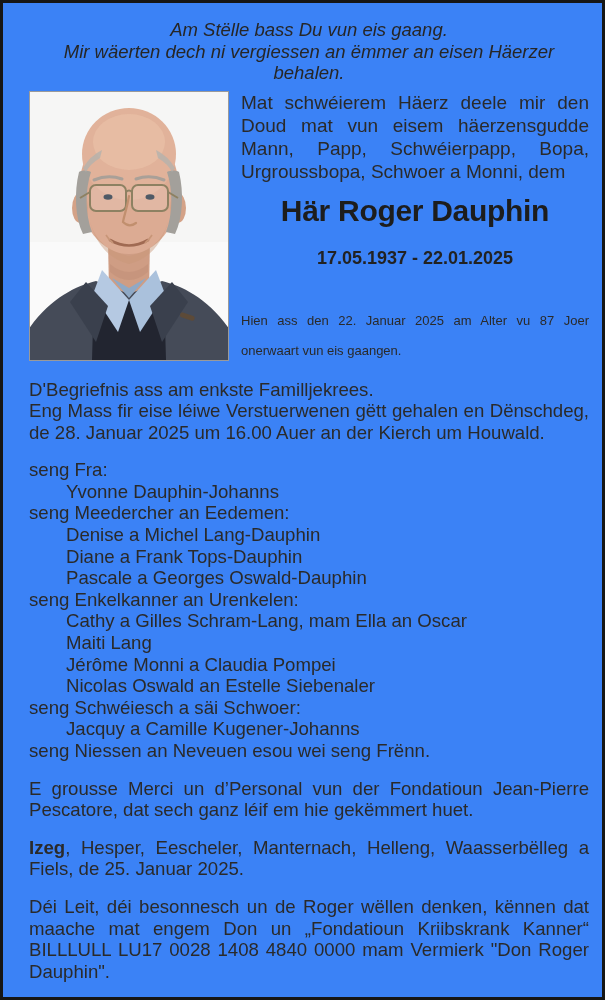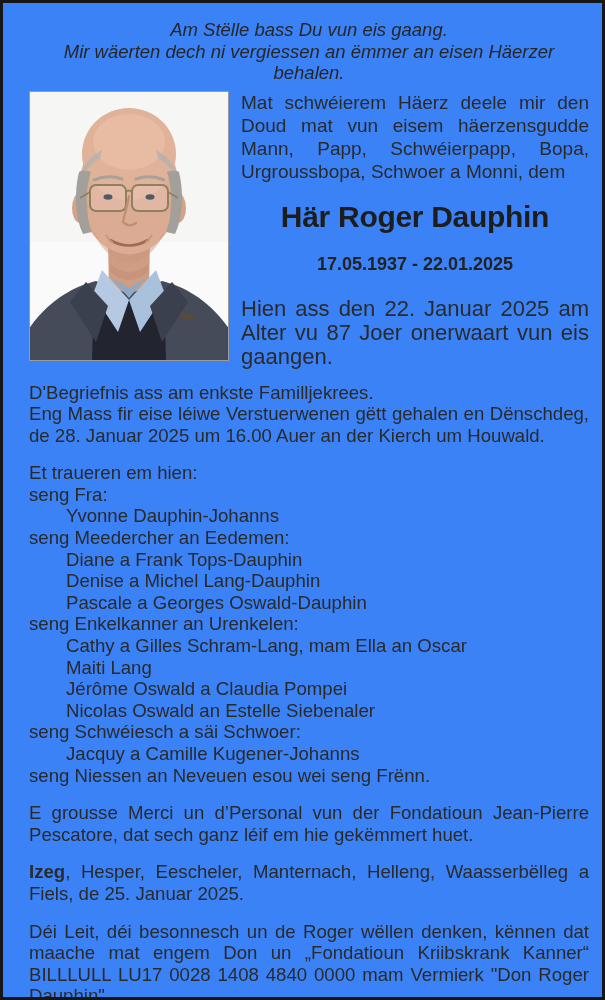--- a/index.html
+++ b/index.html
@@ -43,41 +43,41 @@
     line-height:23px;
   }
   .intro { text-align:justify; }
   .deceased-name {
     font-weight:bold;
     font-size:30px;
     line-height:33px;
     letter-spacing:-0.3px;
     text-align:center;
     color:#1d1d1d;
-    margin-top:17px;
+    margin-top:11px;
   }
   .deceased-dates {
     text-align:center;
     font-weight:bold;
     font-size:18px;
     line-height:21px;
     margin-top:21px;
     color:#222;
   }
   .deceased-spouse {
     text-align:center;
     font-size:17.5px;
     line-height:20px;
     color:#222;
   }
   .death-note {
     text-align:justify;
-    font-size:22px;
-    line-height:24px;
-    margin-top:22px;
+    font-size:13px;
+    line-height:30px;
+    margin-top:37px;
   }
   .body-text {
     margin-top:13px;
     font-size:18.6px;
     line-height:21.6px;
   }
   .para { margin:0 0 16px 0; }
   .para:last-child { margin-bottom:8px; }
   .justify { text-align:justify; }
   .indent { padding-left:37px; }
@@ -159,34 +159,33 @@
   </div>
 
   <div class="body-text">
 
     <div class="para">
       <div>D'Begriefnis ass am enkste Familljekrees.</div>
       <div class="justify">Eng Mass fir eise léiwe Verstuerwenen gëtt gehalen en Dënschdeg, de 28. Januar 2025 um 16.00 Auer an der Kierch um Houwald.</div>
     </div>
 
     <div class="para">
-      <div>Et traueren em hien:</div>
 
       <div>seng Fra:</div>
       <div class="indent">Yvonne Dauphin-Johanns</div>
 
       <div>seng Meedercher an Eedemen:</div>
+      <div class="indent">Denise a Michel Lang-Dauphin</div>
       <div class="indent">Diane a Frank Tops-Dauphin</div>
-      <div class="indent">Denise a Michel Lang-Dauphin</div>
       <div class="indent">Pascale a Georges Oswald-Dauphin</div>
 
       <div>seng Enkelkanner an Urenkelen:</div>
       <div class="indent">Cathy a Gilles Schram-Lang, mam Ella an Oscar</div>
       <div class="indent">Maiti Lang</div>
-      <div class="indent">Jérôme Oswald a Claudia Pompei</div>
+      <div class="indent">Jérôme Monni a Claudia Pompei</div>
       <div class="indent">Nicolas Oswald an Estelle Siebenaler</div>
 
       <div>seng Schwéiesch a säi Schwoer:</div>
       <div class="indent">Jacquy a Camille Kugener-Johanns</div>
 
       <div>seng Niessen an Neveuen esou wei seng Frënn.</div>
     </div>
 
     <div class="para justify">E grousse Merci un d’Personal vun der Fondatioun Jean-Pierre Pescatore, dat sech ganz léif em hie gekëmmert huet.</div>
 

